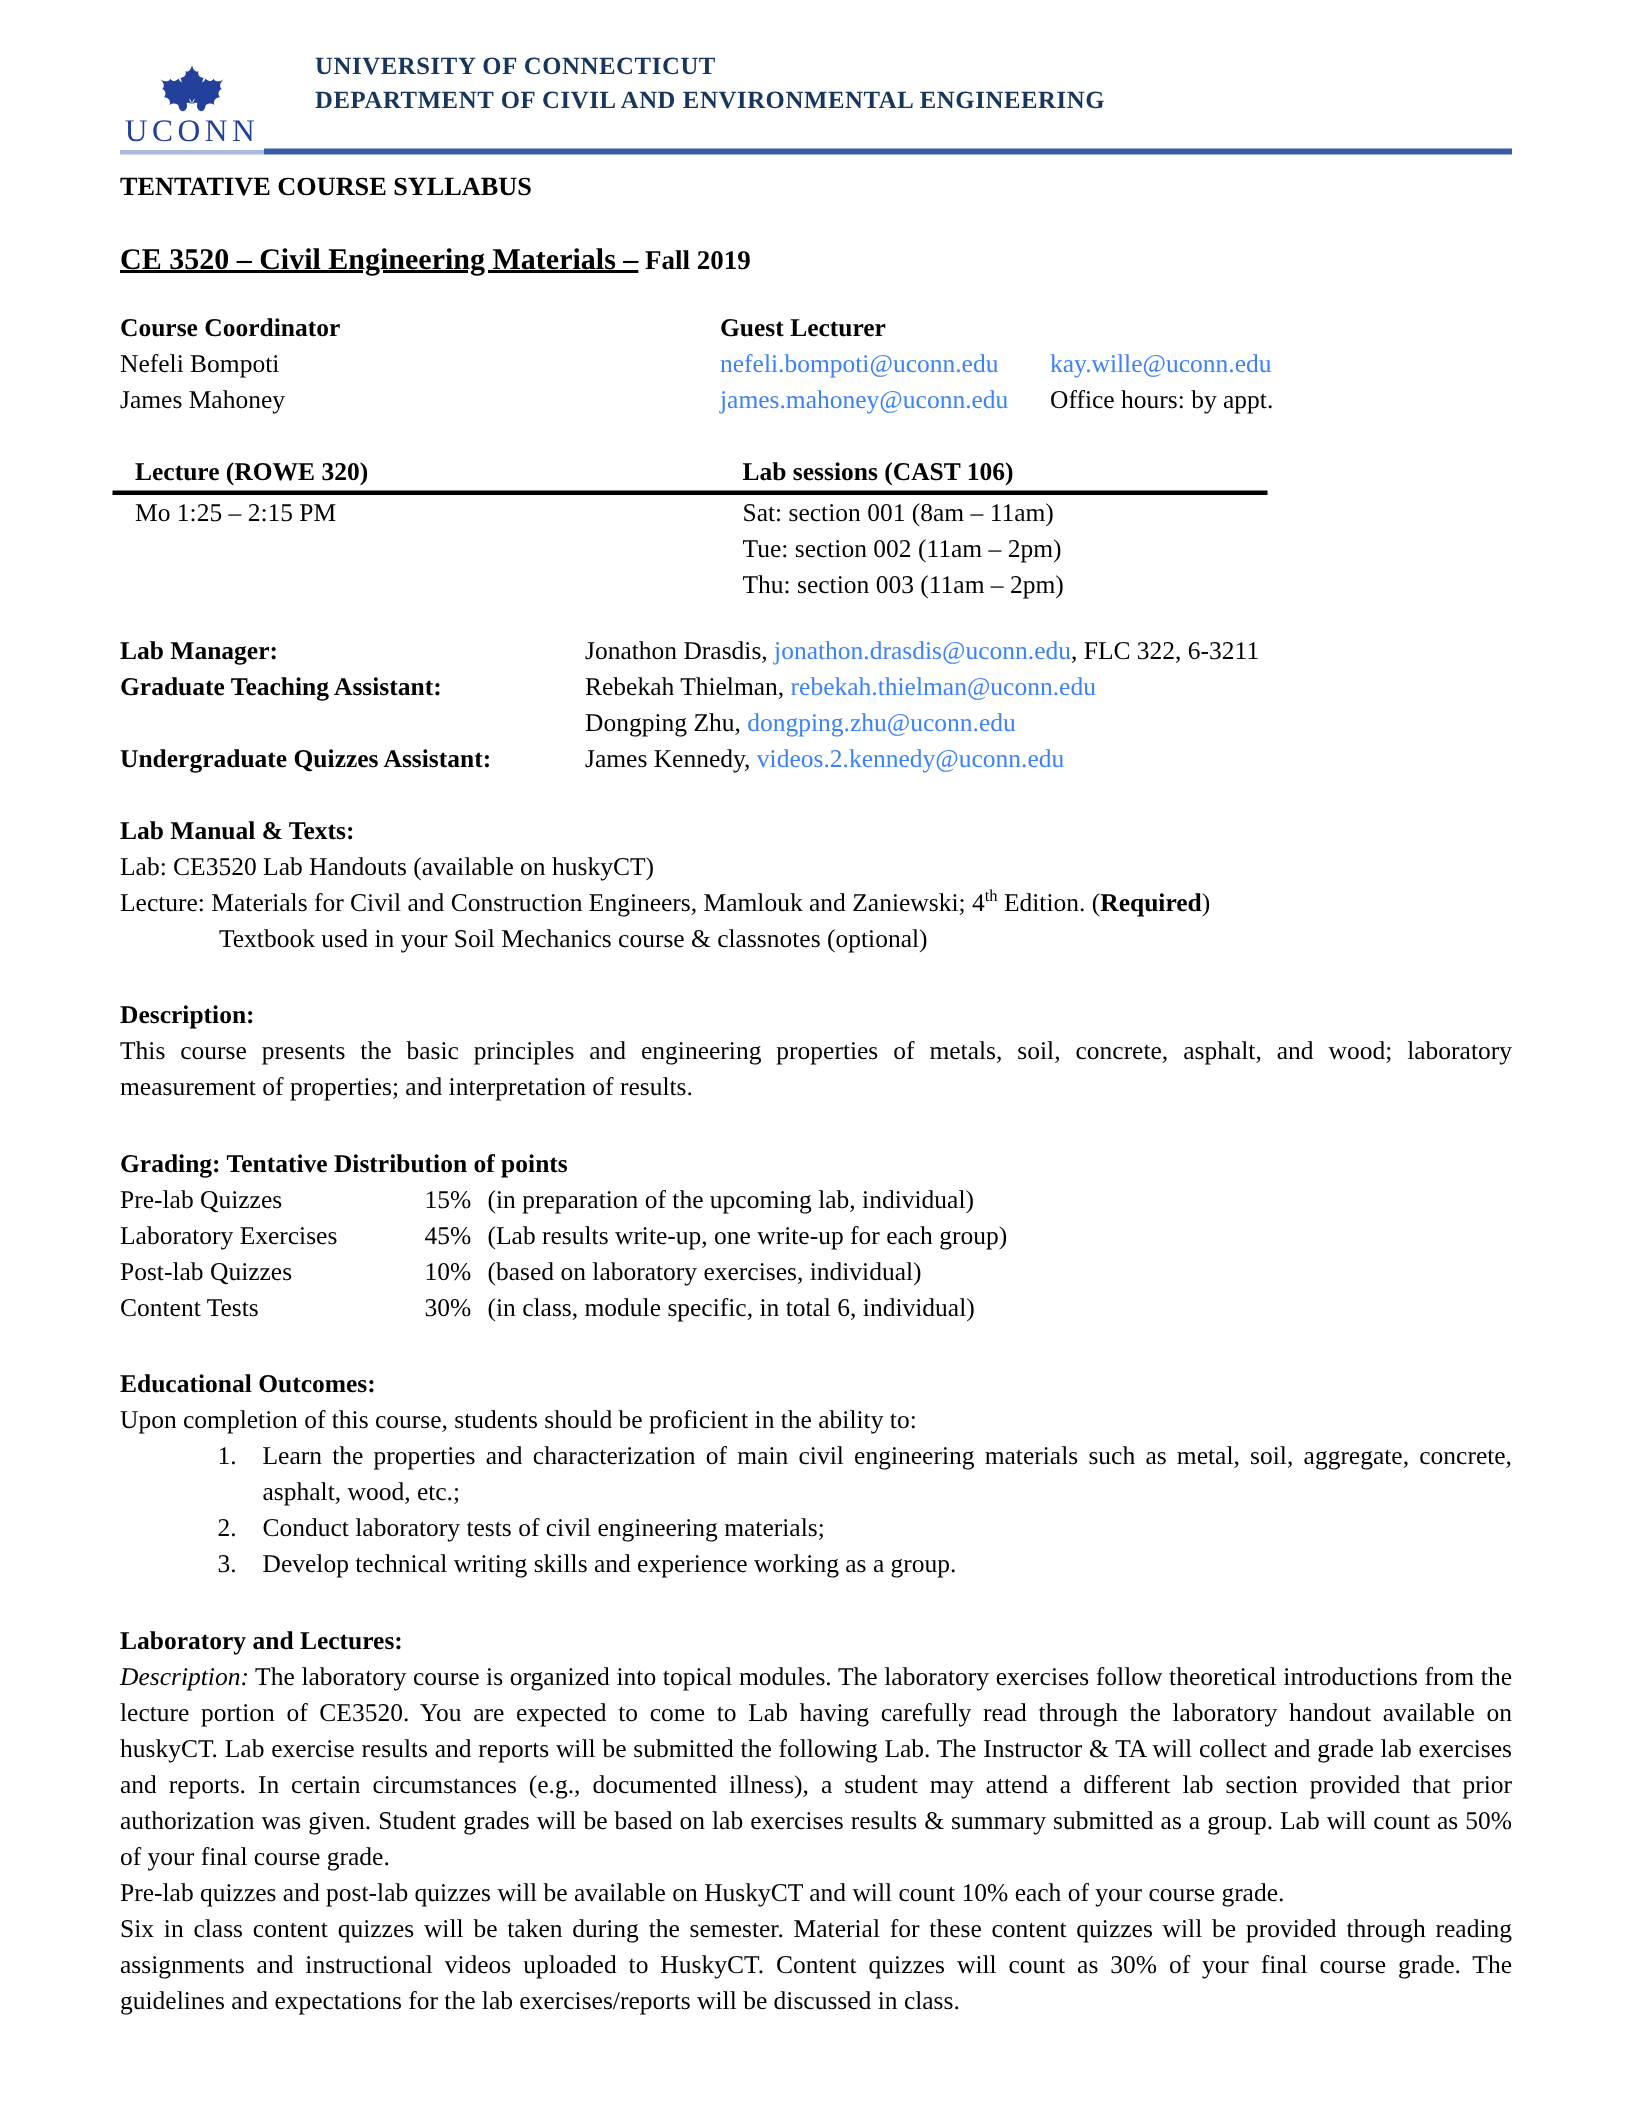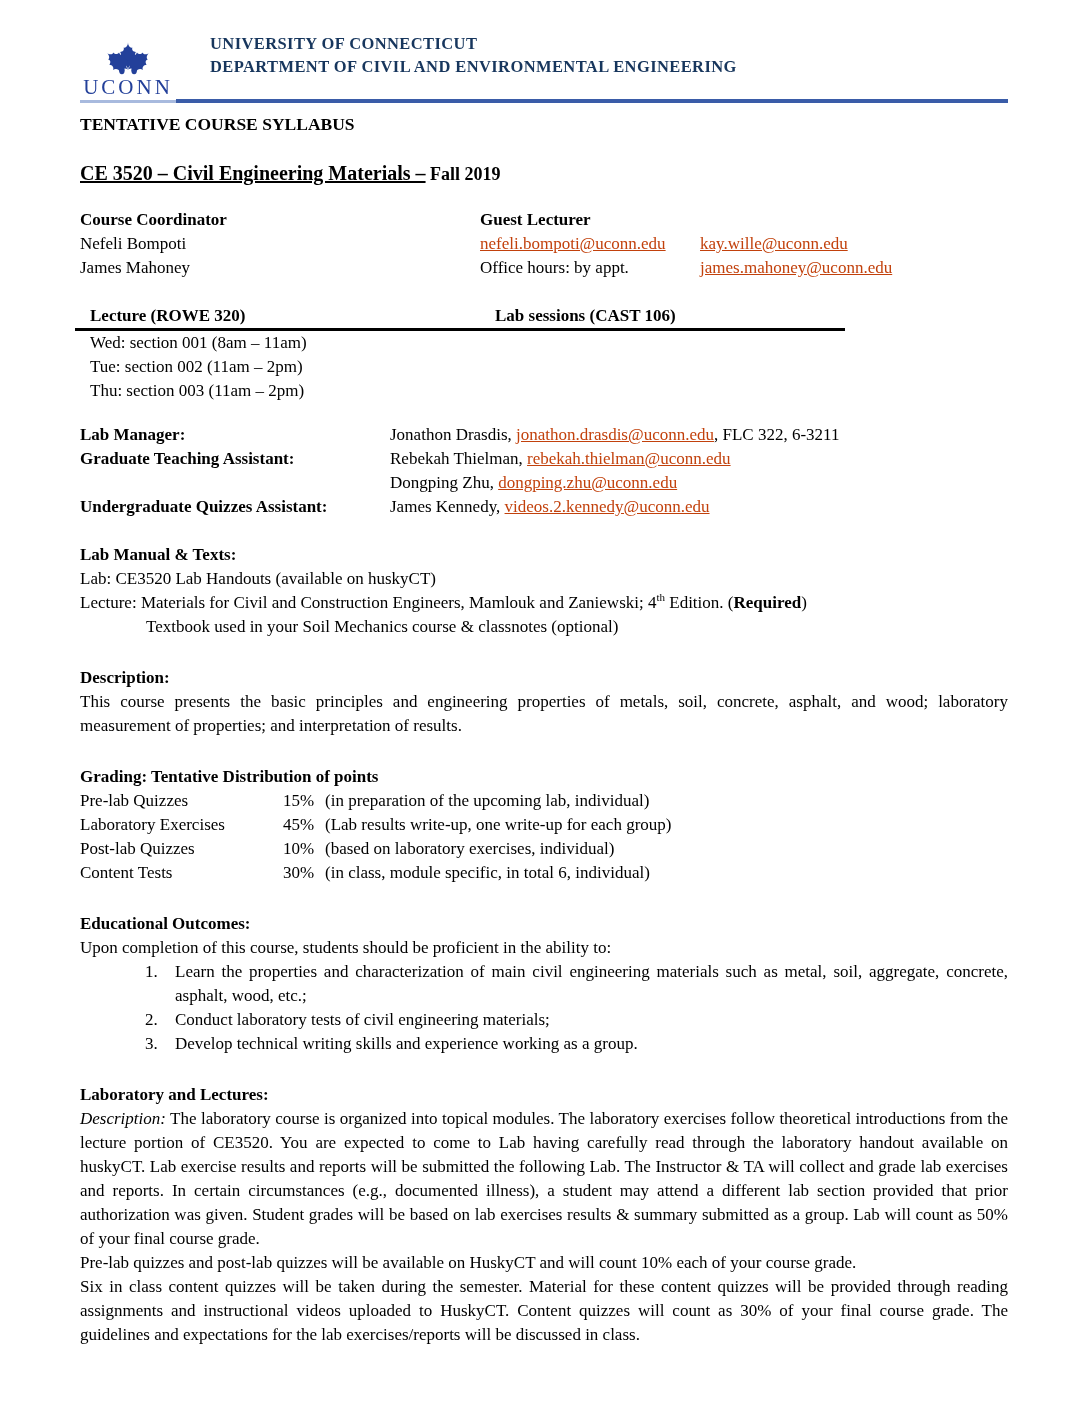--- a/index.html
+++ b/index.html
@@ -23,21 +23,21 @@
   .rule{height:4px;margin-top:1px;display:flex;}
   .rule .lt{width:96px;background:#a8bade;height:3px;margin-top:1px;}
   .rule .dk{flex:1;background:#3a5ca8;}
   .doc-title{font-weight:bold;font-size:17.5px;margin-top:9px;}
   .course-h{margin-top:25px;font-weight:bold;}
   .course-h .main{font-size:20px;text-decoration:underline;}
   .course-h .term{font-size:18px;}
   
   .contacts{display:grid;grid-template-columns:400px 220px 1fr;margin-top:21px;}
   .b{font-weight:bold;}
-  a.link{color:#c2410c;text-decoration:underline;cursor:pointer;}
+  a.link{color:#3b82f6;cursor:pointer;}
   
   .sched{margin-top:24px;margin-left:-5px;width:770px;}
   .sched .hrow{display:grid;grid-template-columns:405px 1fr;
     border-bottom:3px solid #000;font-weight:bold;}
   .sched .hrow>div{padding-left:15px;}
   .sched .brow{display:grid;grid-template-columns:405px 1fr;}
   .sched .brow>div{padding-left:15px;}
   
   .staff{margin-top:20px;}
   .staff .row{display:grid;grid-template-columns:310px 1fr;}
@@ -92,35 +92,36 @@
   <div class="contacts">
     <div class="b">Course Coordinator</div>
     <div class="b">Guest Lecturer</div>
     <div></div>
 
     <div>Nefeli Bompoti</div>
     <div><a class="link">nefeli.bompoti@uconn.edu</a></div>
 
     <div><a class="link">kay.wille@uconn.edu</a></div>
     <div>James Mahoney</div>
+    <div><a class="link">james.mahoney@uconn.edu</a></div>
+
     <div>Office hours: by appt.</div>
-
-    <div><a class="link">james.mahoney@uconn.edu</a></div>
     <div></div>
       <div></div>
   </div>
 
   <div class="sched">
     <div class="hrow">
       <div>Lecture (ROWE 320)</div>
       <div>Lab sessions (CAST 106)</div>
     </div>
     <div class="brow">
+      <div>Mo 1:25 – 2:15 PM</div>
       <div>
-        <div>Wed: section 001 (8am – 11am)</div>
+        <div>Sat: section 001 (8am – 11am)</div>
         <div>Tue: section 002 (11am – 2pm)</div>
         <div>Thu: section 003 (11am – 2pm)</div>
       </div>
     </div>
   </div>
 
   <div class="staff">
     <div class="row">
       <div class="b">Lab Manager:</div>
       <div><span>Jonathon Drasdis, </span><a class="link">jonathon.drasdis@uconn.edu</a><span>, FLC 322, 6-3211</span></div>

